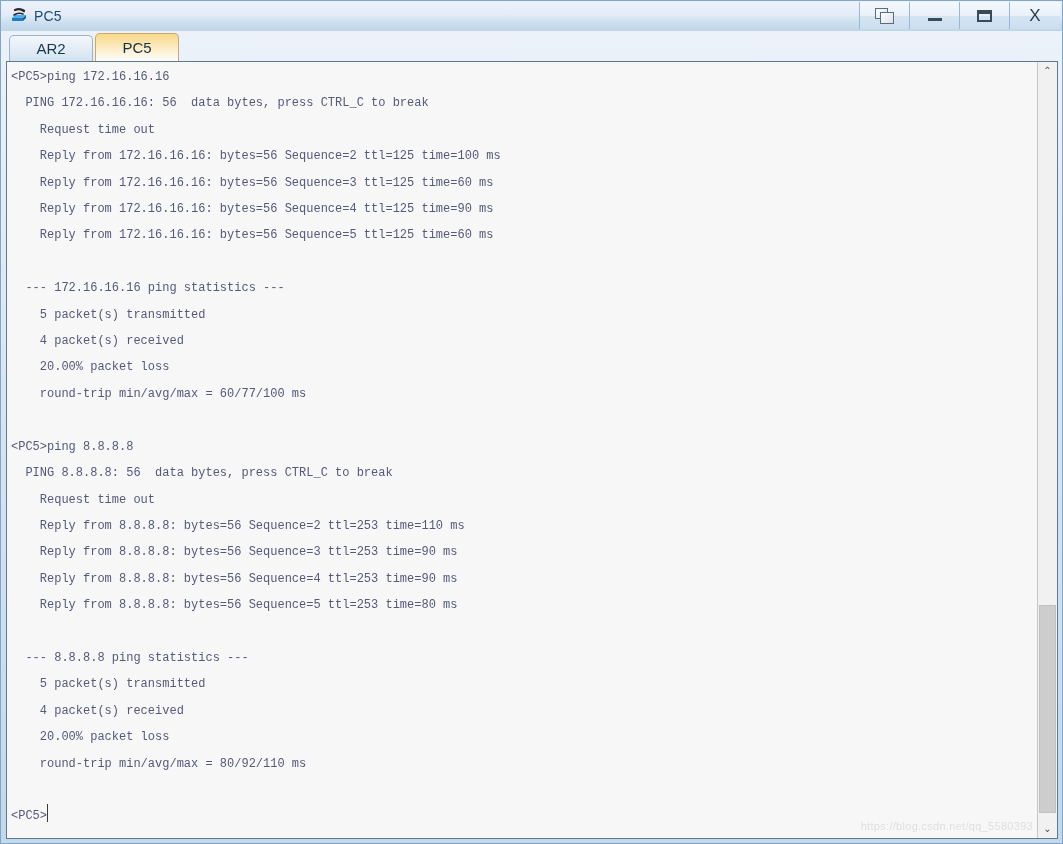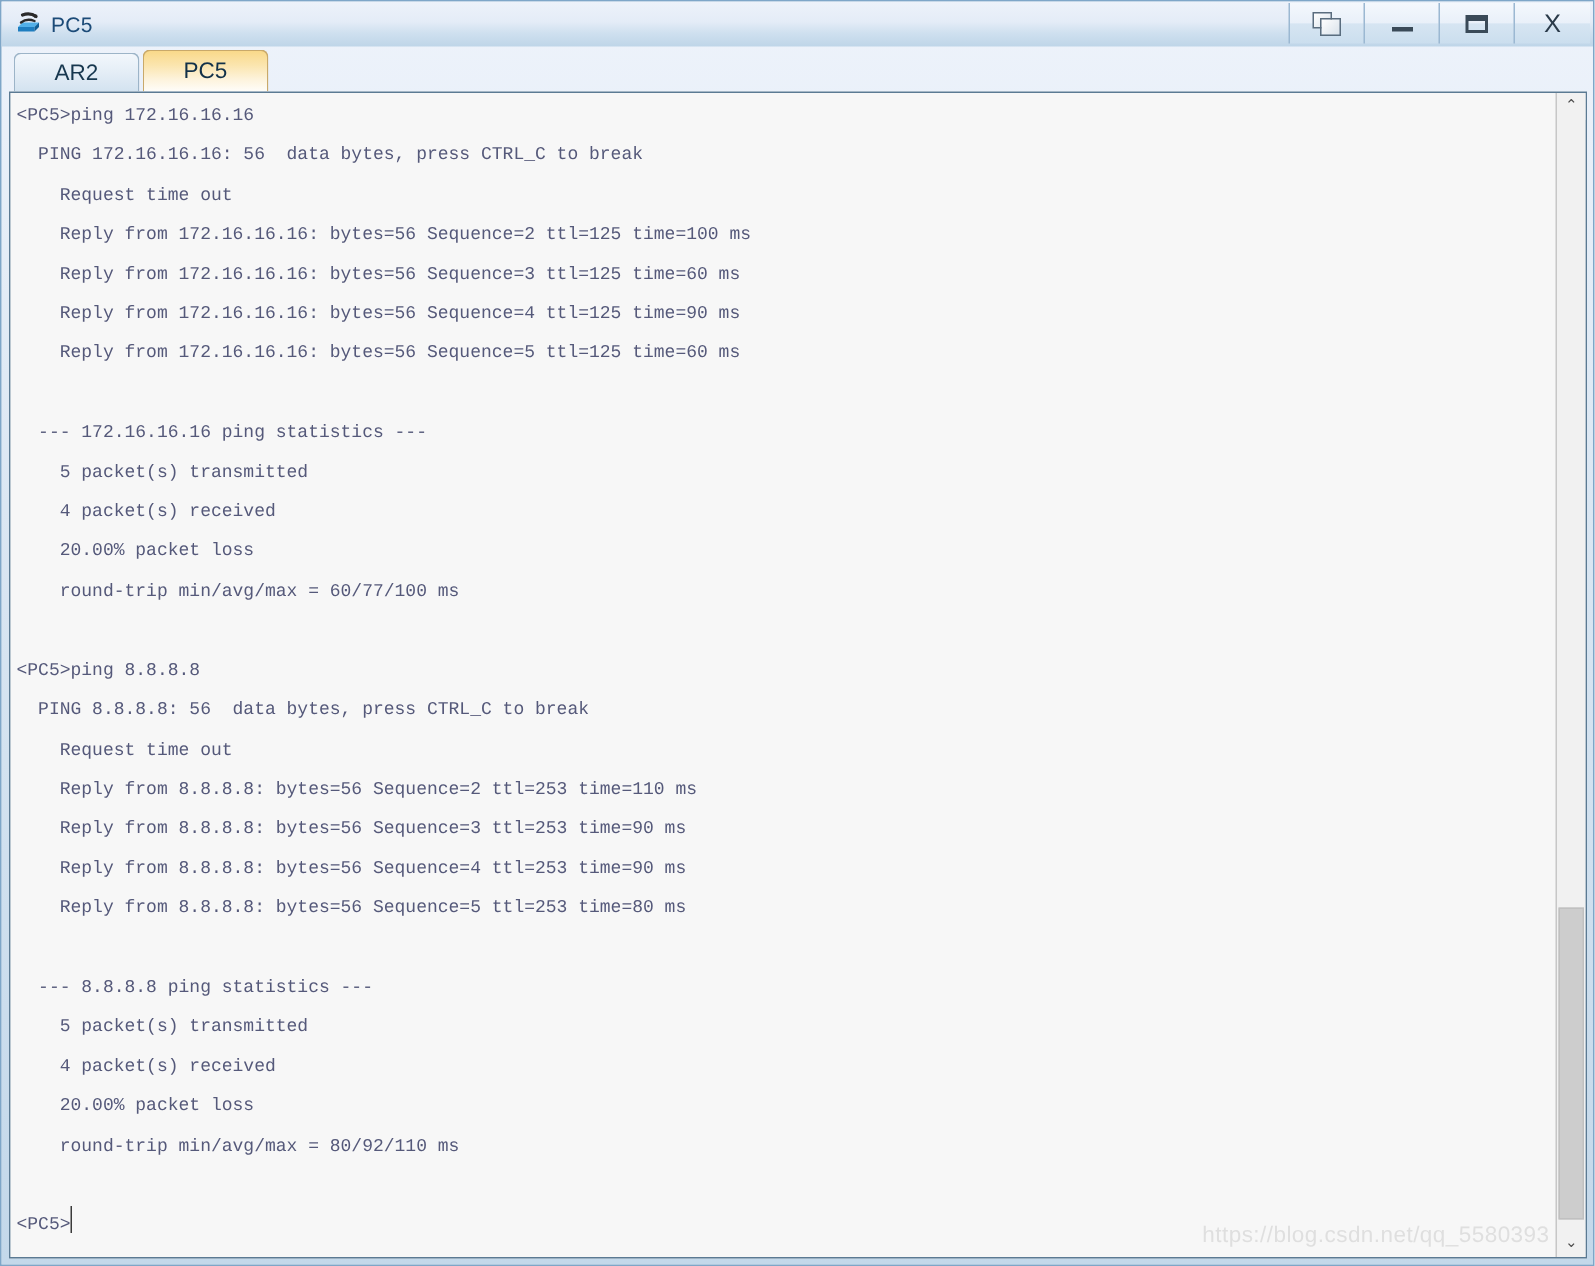--- a/index.html
+++ b/index.html
@@ -187,21 +187,21 @@
     border: 1px solid #c0c0c0;
     box-sizing: border-box;
   }
 
   
   .watermark {
     position: absolute;
     right: 24px;
     bottom: 6px;
     font-family: "Liberation Sans", sans-serif;
-    font-size: 15px;
+    font-size: 11px;
     color: #dfdfdf;
     letter-spacing: .3px;
     user-select: none;
     pointer-events: none;
   }
 </style>
 </head>
 <body>
 
 <div class="window">

